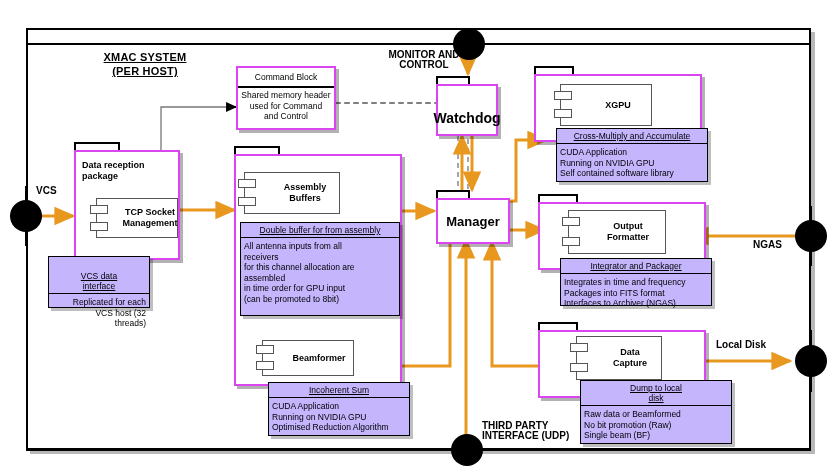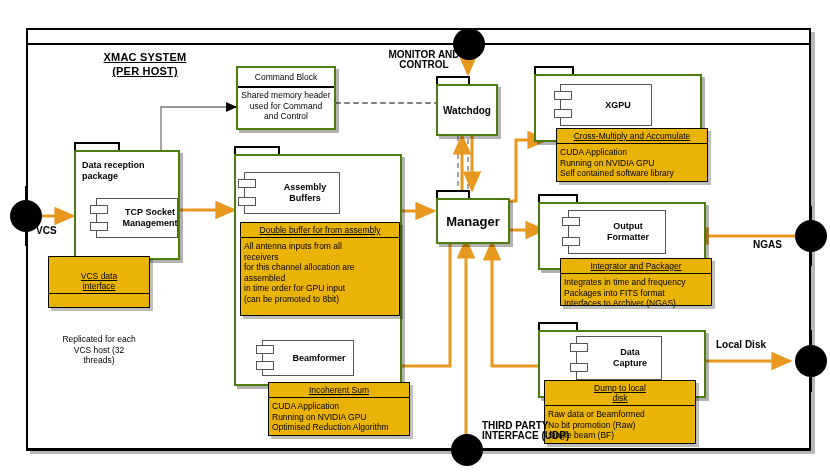--- a/index.html
+++ b/index.html
@@ -1,33 +1,33 @@
 <!DOCTYPE html>
 <html><head>
 <meta charset="utf-8">
 <style>
   html,body{margin:0;padding:0;background:#ffffff;}
   body{font-family:"Liberation Sans",sans-serif;}
   #stage{position:relative;width:830px;height:474px;background:#ffffff;overflow:hidden;}
 
   
-  .pkg{position:absolute;background:#ffffff;border:2px solid #4d7c0f;box-sizing:border-box;
+  .pkg{position:absolute;background:#ffffff;border:2px solid #d946ef;box-sizing:border-box;
        box-shadow:3px 3px 0 rgba(0,0,0,.30);}
   .pkg-tab{position:absolute;background:#ffffff;border:2px solid #000000;border-bottom:none;
            box-sizing:border-box;height:10px;}
 
   .outer{position:absolute;left:26px;top:28px;width:785px;height:422px;border:2px solid #000000;
          background:#ffffff;box-sizing:border-box;box-shadow:4px 4px 0 rgba(0,0,0,.28);}
 
   .sysTitle{position:absolute;left:70px;top:50px;width:150px;text-align:center;font-size:11px;
             font-weight:bold;color:#000;line-height:14px;letter-spacing:.2px;}
   .sysTitle u{text-decoration:underline;}
 
   
-  .note{position:absolute;background:#eab308;border:1.4px solid #000;box-sizing:border-box;
+  .note{position:absolute;background:#c4b5fd;border:1.4px solid #000;box-sizing:border-box;
         box-shadow:3px 3px 0 rgba(0,0,0,.25);}
   .note .nt{border-bottom:1.4px solid #000;text-align:center;font-size:8.5px;line-height:10px;
             padding:2px 2px;text-decoration:underline;color:#000;}
   .note .nb{font-size:8.5px;line-height:10.5px;padding:3px 3px;color:#000;}
 
   
   .comp{position:absolute;background:#ffffff;border:1.2px solid #555;box-sizing:border-box;}
   .comp .lbl{position:absolute;left:30px;top:0;right:4px;bottom:0;display:flex;align-items:center;
              justify-content:center;text-align:center;font-size:9px;font-weight:bold;color:#000;
              line-height:11px;}
@@ -137,21 +137,21 @@
     <div class="nub" style="top:6px;"></div>
     <div class="nub" style="top:23px;"></div>
     <div class="lbl">TCP Socket Management</div>
   </div>
 
   <div class="note" style="left:48px;top:256px;width:102px;height:52px;">
     <div class="nt" style="text-decoration:none;padding-top:2px;margin-top:12px;">
       <span style="text-decoration:underline;">VCS data</span><br>
       <span style="text-decoration:underline;">interface</span>
     </div>
-    <div class="nb" style="text-align:center;margin-top:37px;">
+    <div class="nb" style="text-align:right;">
       <div>Replicated for each</div>
       <div>VCS host (32</div>
       <div>threads)</div>
     </div>
   </div>
 
   <div class="pkg-tab" style="left:234px;top:146px;width:46px;"></div>
   <div class="pkg" style="left:234px;top:154px;width:168px;height:232px;"></div>
 
   <div class="comp" style="left:244px;top:172px;width:96px;height:42px;">
@@ -184,21 +184,21 @@
     <div class="nt">Incoherent Sum</div>
     <div class="nb">
       <div>CUDA Application</div>
       <div>Running on NVIDIA GPU</div>
       <div>Optimised Reduction Algorithm</div>
     </div>
   </div>
 
   <div class="pkg-tab" style="left:436px;top:76px;width:34px;"></div>
   <div class="pkg" style="left:436px;top:84px;width:62px;height:52px;">
-    <div style="display:flex;align-items:center;justify-content:center;height:100%;font-size:10px;font-weight:bold;">Watchdog</div>
+    <div style="display:flex;align-items:center;justify-content:center;height:100%;font-size:14px;font-weight:bold;margin-top:8px;">Watchdog</div>
   </div>
 
   <div class="pkg-tab" style="left:436px;top:190px;width:34px;"></div>
   <div class="pkg" style="left:436px;top:198px;width:74px;height:46px;">
     <div style="display:flex;align-items:center;justify-content:center;height:100%;font-size:13px;font-weight:bold;">Manager</div>
   </div>
 
   <div class="pkg-tab" style="left:534px;top:66px;width:40px;"></div>
   <div class="pkg" style="left:534px;top:74px;width:168px;height:68px;"></div>
   <div class="comp" style="left:560px;top:84px;width:92px;height:42px;">
@@ -235,34 +235,34 @@
 
   <div class="pkg-tab" style="left:538px;top:322px;width:40px;"></div>
   <div class="pkg" style="left:538px;top:330px;width:168px;height:68px;"></div>
   <div class="comp" style="left:576px;top:336px;width:86px;height:44px;">
     <div class="nub" style="top:6px;"></div>
     <div class="nub" style="top:26px;"></div>
     <div class="lbl" style="left:26px;">
       <span><span>Data</span><br><span>Capture</span></span>
     </div>
   </div>
-  <div class="note" style="left:544px;top:380px;width:152px;height:64px;">
+  <div class="note" style="left:580px;top:380px;width:152px;height:64px;">
     <div class="nt" style="text-decoration:none;">
       <span style="text-decoration:underline;">Dump to local</span><br>
       <span style="text-decoration:underline;">disk</span>
     </div>
     <div class="nb">
       <div>Raw data or Beamformed</div>
       <div>No bit promotion (Raw)</div>
       <div>Single beam (BF)</div>
     </div>
   </div>
 
   <div class="ext" style="left:10px;top:200px;width:32px;height:32px;"></div>
-  <div class="extlbl" style="left:36px;top:186px;margin-top:40px;">VCS</div>
+  <div class="extlbl" style="left:36px;top:186px;">VCS</div>
 
   <div class="ext" style="left:795px;top:220px;width:32px;height:32px;"></div>
   <div class="extlbl" style="left:753px;top:240px;">NGAS</div>
 
   <div class="ext" style="left:795px;top:345px;width:32px;height:32px;"></div>
   <div class="extlbl" style="left:716px;top:340px;">Local Disk</div>
 
   <div class="ext" style="left:453px;top:28px;width:32px;height:32px;"></div>
   <div class="extlbl" style="left:374px;top:50px;text-align:center;width:100px;">
     <span>MONITOR AND</span><br>

